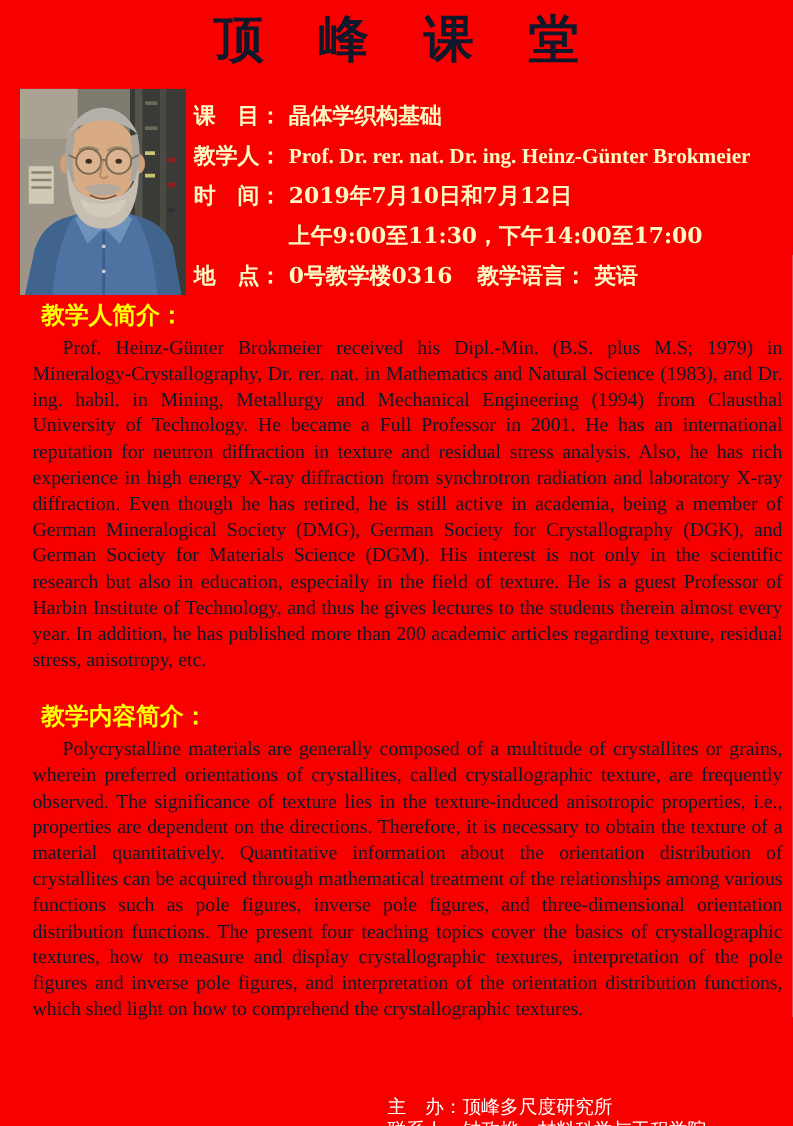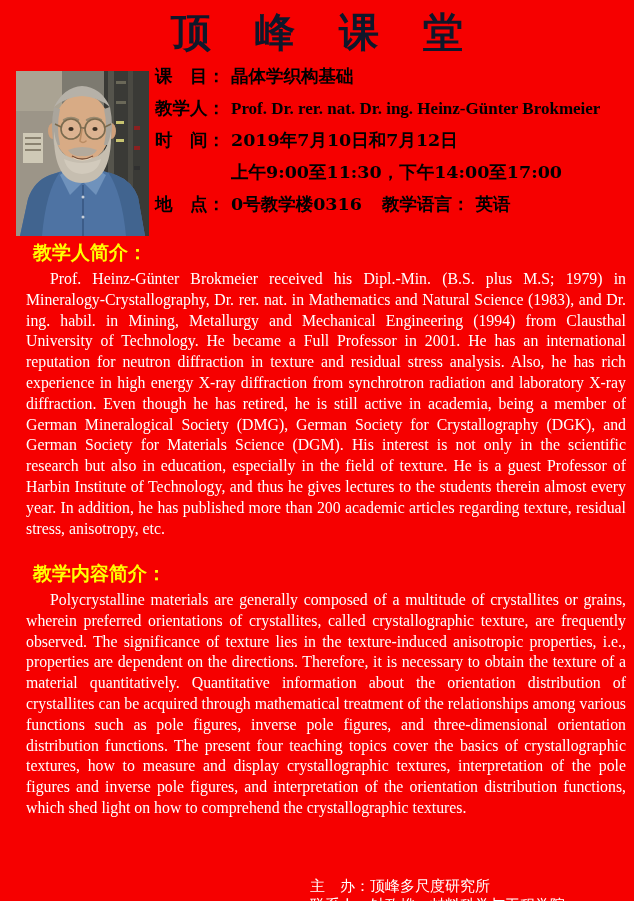--- a/index.html
+++ b/index.html
@@ -18,22 +18,22 @@
     letter-spacing:44px;padding-left:44px;
     font-family:"DejaVu Serif",serif;
     line-height:52px;
     white-space:nowrap;
   }
   .photo{
     position:absolute;left:16px;top:71px;width:133px;height:165px;
   }
   .photo svg{display:block;width:100%;height:100%;}
   .info{
-    position:absolute;left:155px;top:64px;right:4px;
-    font-weight:bold;color:#000000;
+    position:absolute;left:155px;top:80px;right:4px;
+    font-weight:bold;color:#fef9c3;
   }
   .info .row{height:32px;white-space:nowrap;}
   .info .lbl{
     display:inline-block;
     font-size:17.5px;
     font-family:"DejaVu Serif",serif;
     margin-right:6px;
   }
   .info .val-zh{
     font-size:17.5px;
@@ -48,21 +48,21 @@
   .section{position:absolute;left:26px;right:8px;}
   .section h2{
     margin:0 0 6px 7px;
     color:#ffff00;
     font-size:19px;font-weight:bold;
     font-family:"DejaVu Serif",serif;
     line-height:22px;
   }
   .section p{
     margin:0;
-    color:#ffffff;
+    color:#0f172a;
     font-size:15.8px;
     line-height:20.8px;
     text-align:justify;
     text-indent:24px;
     font-family:"Liberation Serif",serif;
   }
   .sec-bio{top:241px;}
   .sec-content{top:562px;}
   .footer{
     position:absolute;left:310px;top:839px;

